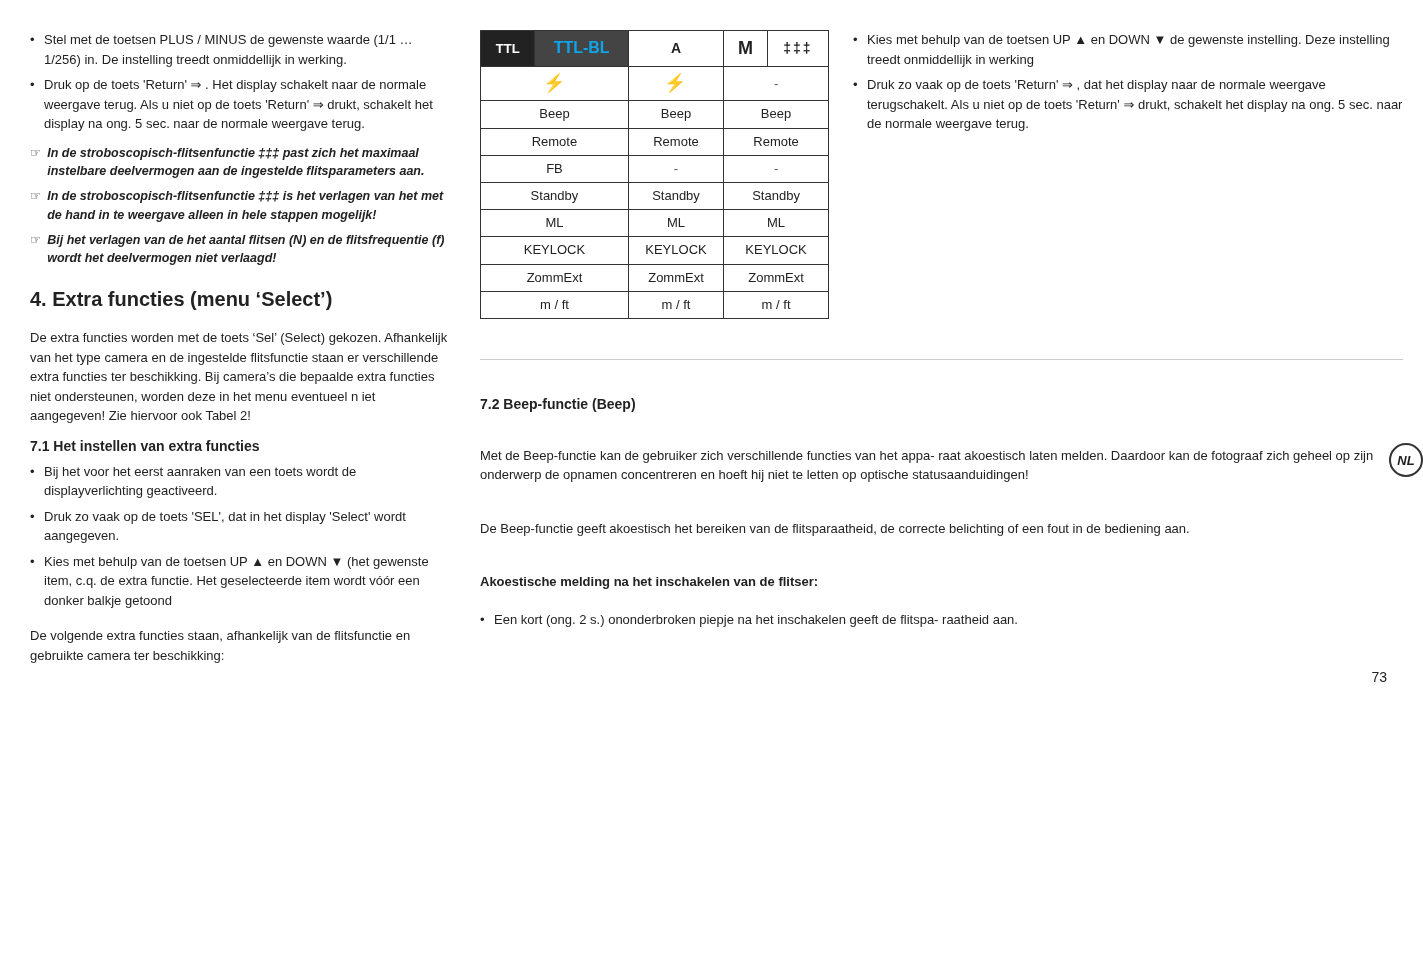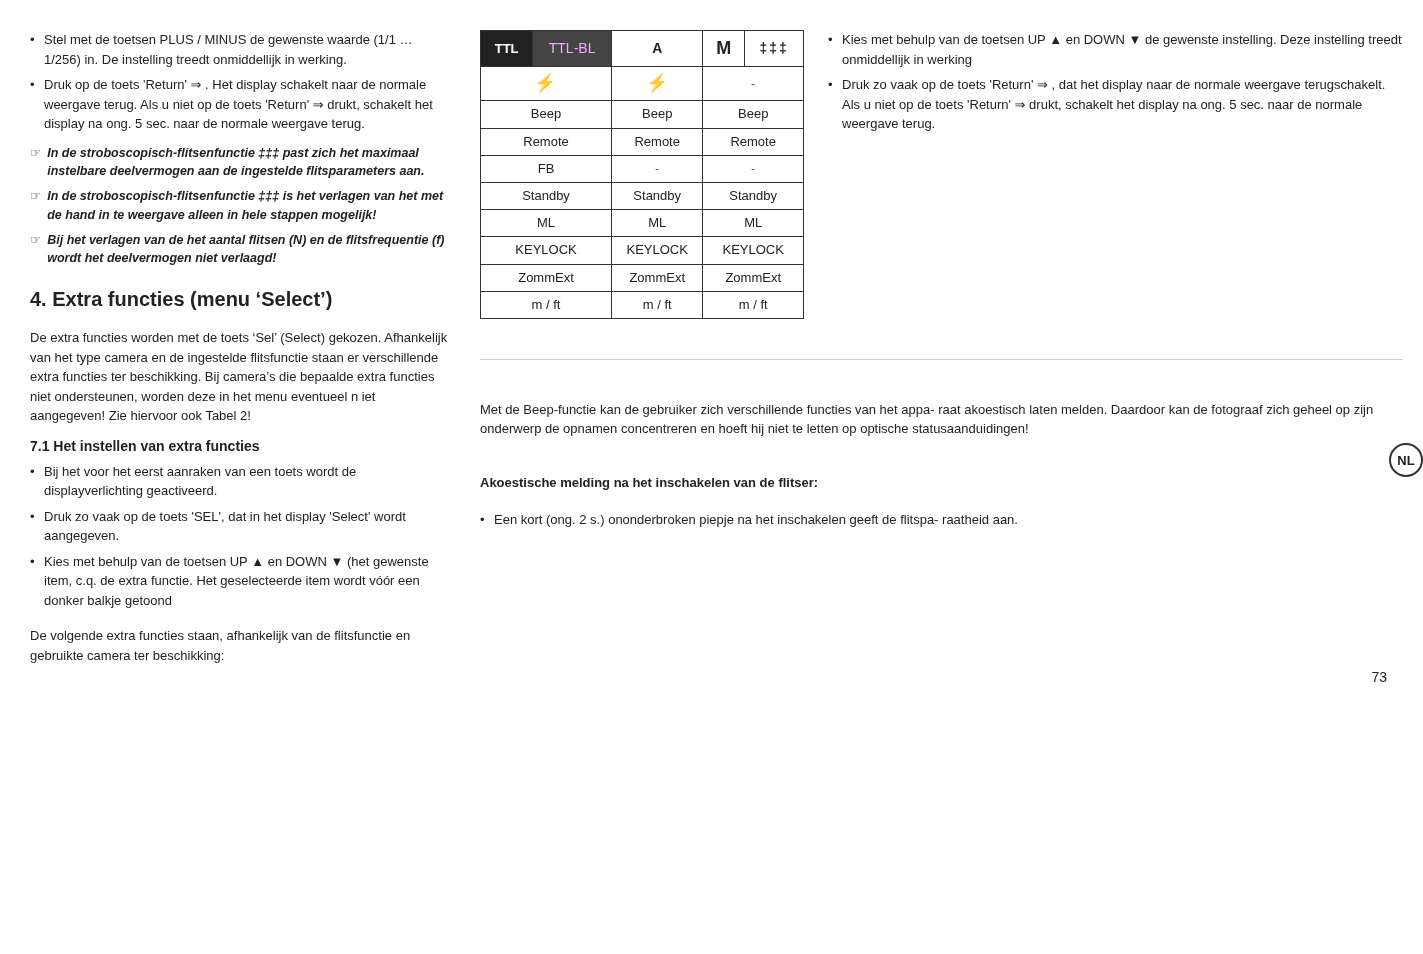--- a/index.html
+++ b/index.html
@@ -73,21 +73,21 @@
       margin: 12px 0 8px 0;
     }
     p {
       line-height: 1.5;
       margin-bottom: 8px;
       margin-top: 16px;
     }
     
     .func-table {
       border-collapse: collapse;
-      width: 324px;
+      width: 349px;
       margin-bottom: 16px;
       font-size: 13px;
     }
     .func-table th, .func-table td {
       border: 1.5px solid #333;
       text-align: center;
       padding: 4px 8px;
       line-height: 1.4;
     }
     .func-table thead th {
@@ -97,23 +97,23 @@
       padding: 5px 10px;
     }
     .func-table thead th.ttl {
       background: #222;
       color: #fff;
       font-size: 13px;
       font-weight: bold;
     }
     .func-table thead th.ttl-bl {
       background: #444;
-      color: #f0abfc;
-      font-size: 14px;
-      font-weight: normal;
+      color: #0ea5e9;
+      font-size: 16px;
+      font-weight: bold;
     }
     .func-table td.dash { color: #555; }
     .right-top {
       display: flex;
       flex-direction: row;
       gap: 24px;
       align-items: flex-start;
     }
     .right-bullets {
       flex: 1;
@@ -127,20 +127,21 @@
       background: #fff;
       border: 2px solid #333;
       border-radius: 50%;
       width: 34px;
       height: 34px;
       display: flex;
       align-items: center;
       justify-content: center;
       font-weight: bold;
       font-size: 13px;
+      font-style: italic;
     }
     .page-number {
       position: absolute;
       bottom: 18px;
       right: 36px;
       font-size: 14px;
     }
     .section-divider {
       border: none;
       border-top: 1px solid #ccc;
@@ -260,21 +261,23 @@
         <ul class="bullet-list">
           <li>Kies met behulp van de toetsen UP ▲ en DOWN ▼ de gewenste instelling. Deze instelling treedt onmiddellijk in werking</li>
           <li>Druk zo vaak op de toets 'Return' ⇒ , dat het display naar de normale weergave terugschakelt. Als u niet op de toets 'Return' ⇒ drukt, schakelt het display na ong. 5 sec. naar de normale weergave terug.</li>
         </ul>
       </div>
     </div>
 
     <hr class="section-divider">
 
     <div class="right-col-inner">
+      <h3>7.2 Beep-functie (Beep)</h3>
       <p>Met de Beep-functie kan de gebruiker zich verschillende functies van het appa- raat akoestisch laten melden. Daardoor kan de fotograaf zich geheel op zijn onderwerp de opnamen concentreren en hoeft hij niet te letten op optische statusaanduidingen!</p>
+      <p>De Beep-functie geeft akoestisch het bereiken van de flitsparaatheid, de correcte belichting of een fout in de bediening aan.</p>
       <p><strong>Akoestische melding na het inschakelen van de flitser:</strong></p>
       <ul class="bullet-list">
         <li>Een kort (ong. 2 s.) ononderbroken piepje na het inschakelen geeft de flitspa- raatheid aan.</li>
       </ul>
     </div>
   </div>
 
   <div class="nl-badge" style="position:absolute; right:0; top:460px;">NL</div>
 
   <div class="page-number">73</div>

